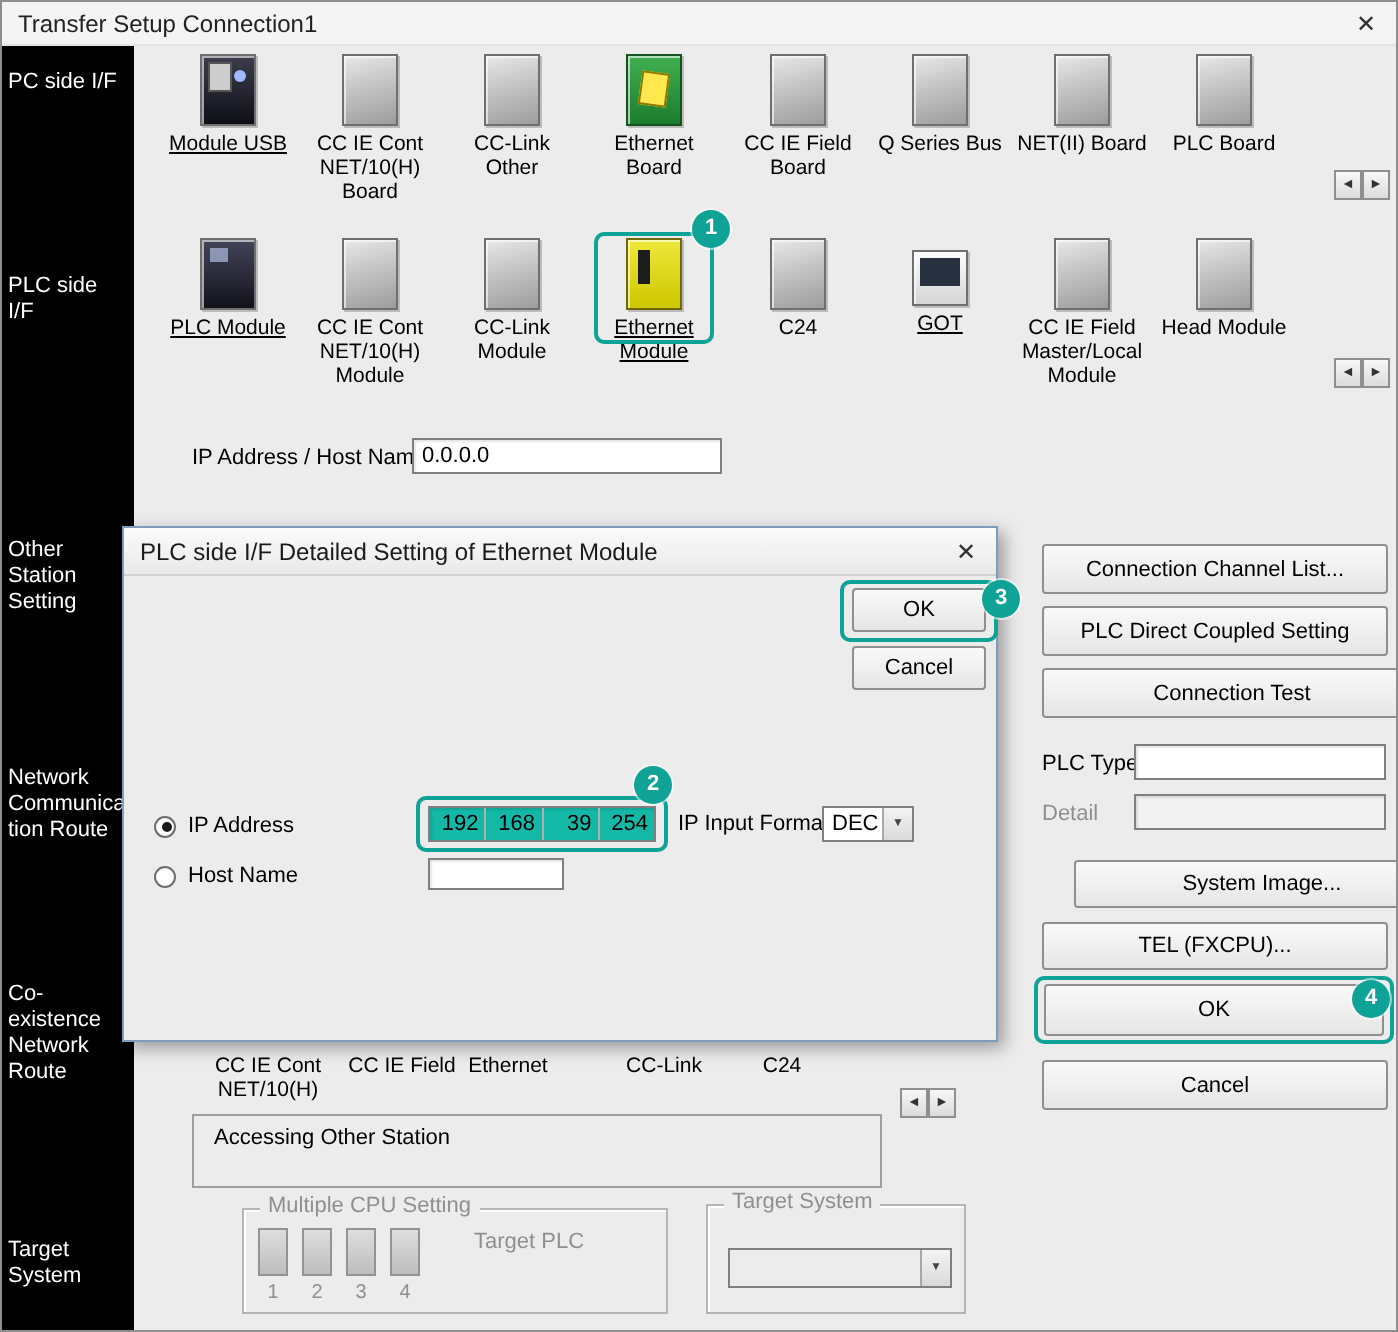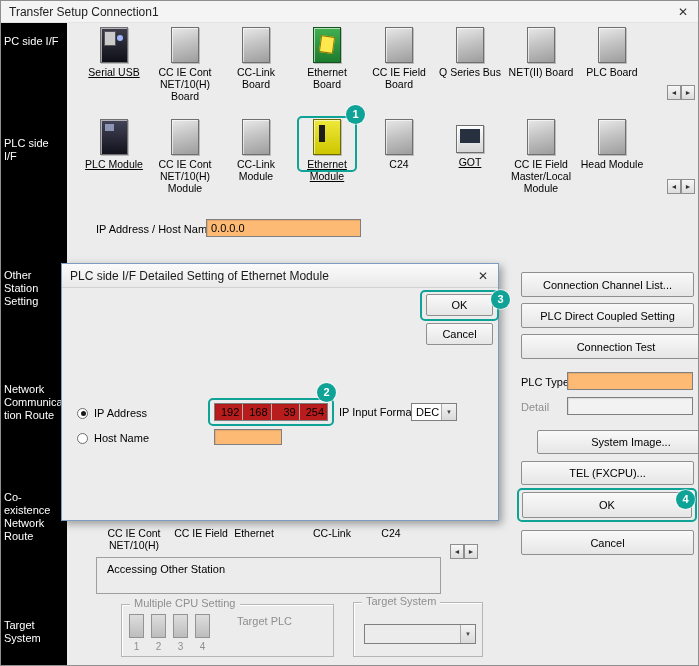--- a/index.html
+++ b/index.html
@@ -30,34 +30,34 @@
   .mod-icon.green { background:linear-gradient(180deg,#41b051,#1d7c2f); border-color:#14521f; }
   .mod-icon.green::after { content:""; position:absolute; left:6px; top:8px; width:12px; height:15px; background:#ffe84d; border:1px solid #8a7a00; transform:rotate(8deg); }
   .mod-icon.yellow { background:linear-gradient(180deg,#eee83a,#cdc700); border-color:#6f6a00; }
   .mod-icon.yellow::after { content:""; position:absolute; left:5px; top:5px; width:6px; height:17px; background:#1c1c1c; }
   .mod-icon.screen { height:28px; margin-top:6px; background:linear-gradient(#fdfdfd,#d5d5d5); }
   .mod-icon.screen::after { content:""; position:absolute; left:3px; top:3px; right:3px; height:14px; background:#27303f; }
 
   .spin { position:absolute; width:14px; height:15px; border:1px solid #8f8f8f; background:linear-gradient(#f7f7f7,#dcdcdc); font-size:7px; line-height:13px; text-align:center; color:#333; cursor:pointer; }
 
   
-  .field { position:absolute; background:#fdba74; border:1px solid #7f7f7f; box-shadow:inset 1px 1px 1px rgba(0,0,0,.1); font-size:11px; padding:2px 4px; overflow:hidden; white-space:nowrap; }
+  .field { position:absolute; background:#ffffff; border:1px solid #7f7f7f; box-shadow:inset 1px 1px 1px rgba(0,0,0,.1); font-size:11px; padding:2px 4px; overflow:hidden; white-space:nowrap; }
   .field.dis { background:#f2f2f2; }
   .btn { position:absolute; font-family:inherit; font-size:11px; color:#000; background:linear-gradient(#f9f9f9,#e6e6e6); border:1px solid #8f8f8f; border-radius:2px; cursor:pointer; }
   .dd { position:absolute; background:#fff; border:1px solid #7f7f7f; cursor:pointer; }
   .dd .dd-text { position:absolute; left:4px; top:2px; font-size:11px; }
   .dd .dd-btn { position:absolute; right:0; top:0; bottom:0; width:15px; background:linear-gradient(#f3f3f3,#dadada); border-left:1px solid #a8a8a8; text-align:center; font-size:6px; color:#444; display:flex; align-items:center; justify-content:center; }
   .dd.dis { background:#ececec; cursor:default; }
   .dd.dis .dd-text { color:#8f8f8f; }
 
   .radio { position:absolute; display:flex; align-items:center; gap:6px; font-size:11px; cursor:pointer; }
   .radio .rb { width:11px; height:11px; border-radius:50%; border:1px solid #6d6d6d; background:#fff; position:relative; flex:0 0 auto; }
   .radio.sel .rb::after { content:""; position:absolute; left:2.5px; top:2.5px; width:5px; height:5px; background:#1a1a1a; border-radius:50%; }
 
-  .ipbox { position:absolute; display:flex; background:#b91c1c; border:1px solid #7f7f7f; box-shadow:inset 1px 1px 1px rgba(0,0,0,.1); }
+  .ipbox { position:absolute; display:flex; background:#14b8a6; border:1px solid #7f7f7f; box-shadow:inset 1px 1px 1px rgba(0,0,0,.1); }
   .ipbox .seg { flex:1; text-align:right; padding:2px 3px 0 0; font-size:11px; border-right:1px solid #b0b0b0; }
   .ipbox .seg:last-child { border-right:none; }
 
   
   .hl { position:absolute; border:2px solid var(--accent); border-radius:5px; pointer-events:none; z-index:50; }
   .badge { position:absolute; width:19px; height:19px; border-radius:50%; background:var(--accent); color:#fff; font-size:11px; font-weight:bold; line-height:19px; text-align:center; z-index:60; box-shadow:0 0 0 1px rgba(255,255,255,.55); }
 
   
   .modal { position:absolute; left:60px; top:262px; width:438px; height:258px; background:#ececec; border:1px solid #7d9cc0; box-shadow:3px 3px 8px rgba(0,0,0,.35); z-index:40; }
   .modal .mtitlebar { position:absolute; left:0; top:0; right:0; height:24px; background:linear-gradient(#fbfbfb,#e9e9e9); border-bottom:1px solid #d2d2d2; }
@@ -88,29 +88,29 @@
     <div class="side-label" style="top:12px">PC side I/F</div>
     <div class="side-label" style="top:114px">PLC side I/F</div>
     <div class="side-label" style="top:246px">Other Station Setting</div>
     <div class="side-label" style="top:360px">Network Communication Route</div>
     <div class="side-label" style="top:468px">Co-existence Network Route</div>
     <div class="side-label" style="top:596px">Target System</div>
   </div>
 
   <div class="io-item" style="left:80px;top:26px">
     <span class="mod-icon usb"></span>
-    <div class="io-label u">Serial USB</div>
+    <div class="io-label u">Module USB</div>
   </div>
   <div class="io-item" style="left:151px;top:26px">
     <span class="mod-icon"></span>
     <div class="io-label">CC IE Cont NET/10(H) Board</div>
   </div>
   <div class="io-item" style="left:222px;top:26px">
     <span class="mod-icon"></span>
-    <div class="io-label">CC-Link Board</div>
+    <div class="io-label">CC-Link Other</div>
   </div>
   <div class="io-item" style="left:293px;top:26px">
     <span class="mod-icon green"></span>
     <div class="io-label">Ethernet Board</div>
   </div>
   <div class="io-item" style="left:365px;top:26px">
     <span class="mod-icon"></span>
     <div class="io-label">CC IE Field Board</div>
   </div>
   <div class="io-item" style="left:436px;top:26px">

